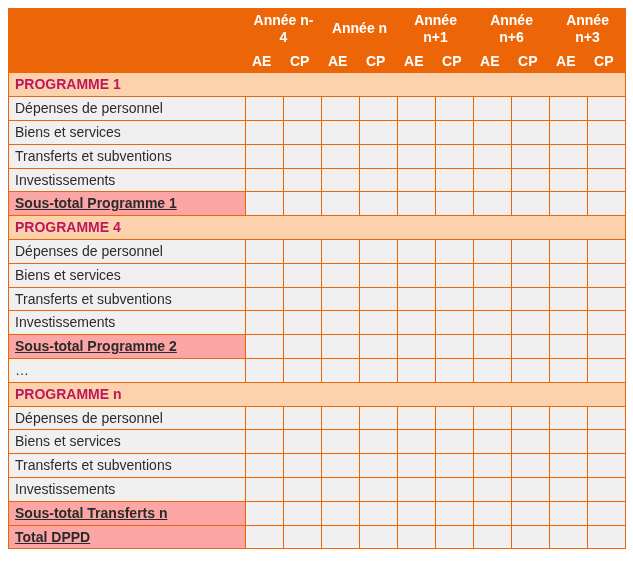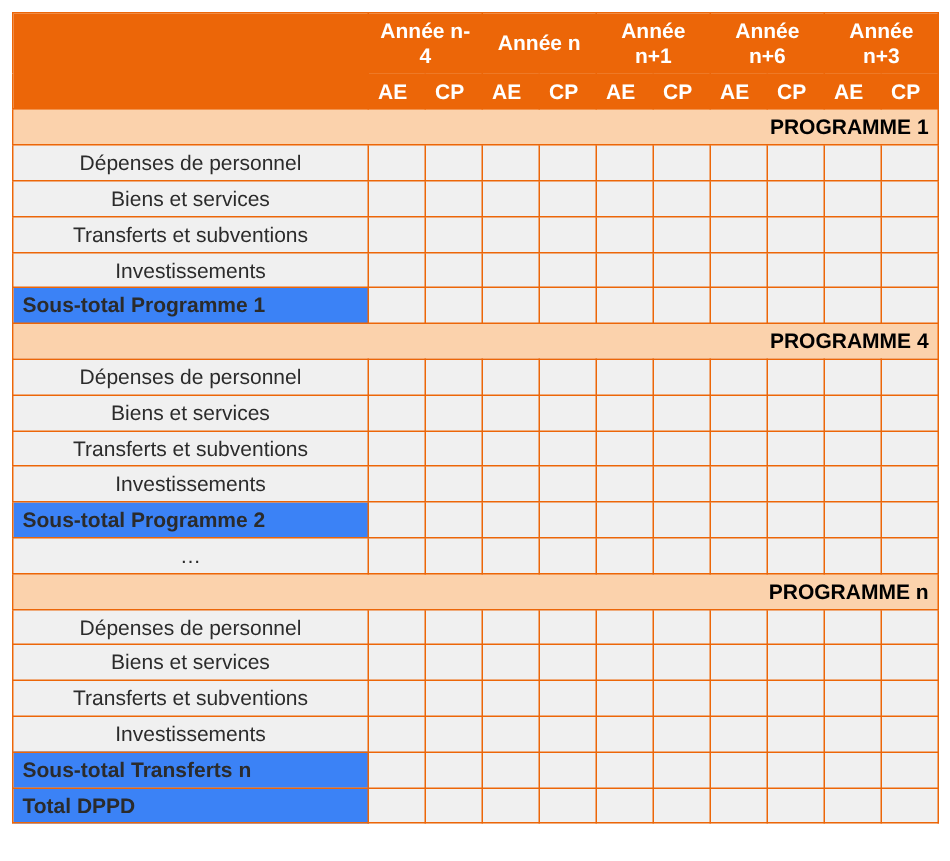--- a/index.html
+++ b/index.html
@@ -41,34 +41,34 @@
   thead th.sub {
     background: #ec6608;
     color: #ffffff;
     font-weight: 700;
     text-align: left;
   }
 
   tr.program-header td {
     background: #fbd2ac;
     font-weight: 700;
-    color: #000000;
-    text-align: right;
+    color: #be185d;
   }
   tr.data-row td.label {
     background: #f0f0f0;
-    text-align: center;
+    text-align: left;
     font-weight: 400;
   }
   tr.data-row td.val {
     background: #f0f0f0;
   }
   tr.subtotal td.label {
-    background: #3b82f6;
+    background: #fca5a5;
     font-weight: 700;
+    text-decoration: underline;
   }
   tr.subtotal td.val {
     background: #f0f0f0;
   }
   td.label { text-align: left; }
 </style>
 </head>
 <body>
 
 <table class="budget">

